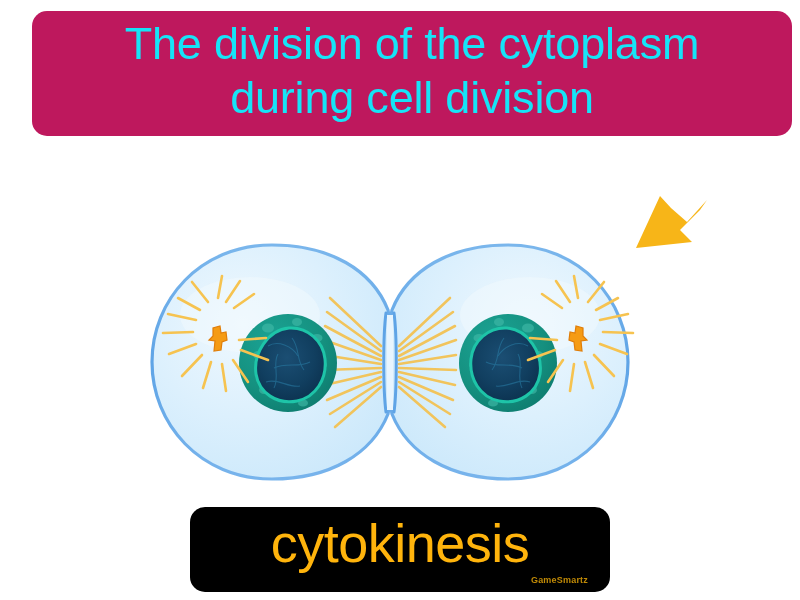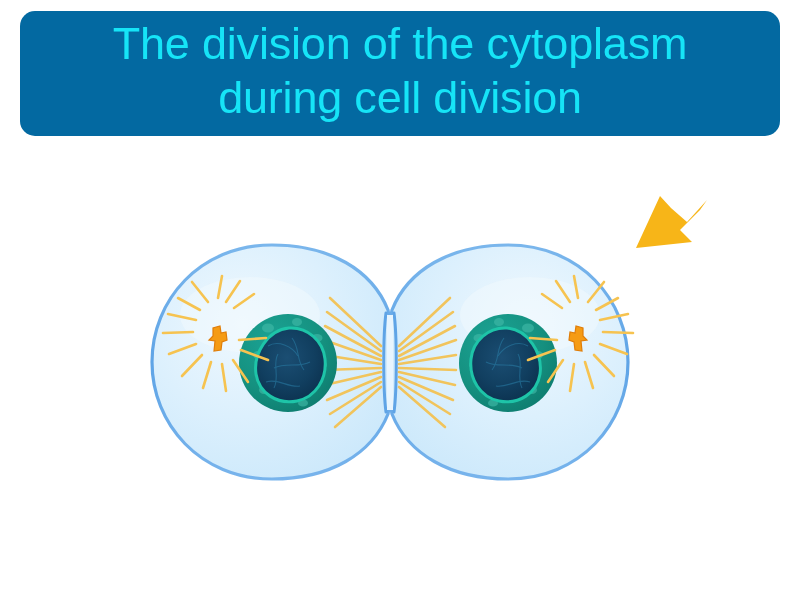--- a/index.html
+++ b/index.html
@@ -18,25 +18,25 @@
 
   #card {
     position: absolute;
     inset: 0;
     background: #ffffff;
   }
 
   
   #title-banner {
     position: absolute;
-    left: 20px;
+    left: 32px;
     top: 11px;
     width: 760px;
     height: 125px;
-    background: #0369a1;
+    background: #be185d;
     border-radius: 15px;
     display: flex;
     align-items: center;
     justify-content: center;
     box-sizing: border-box;
     padding: 2px 14px 8px 14px;
   }
   #title-text {
     color: #16e4f7;
     font-family: "Liberation Sans", sans-serif;
@@ -285,14 +285,18 @@
                  L 671 58
                  L 660 46
                  L 636 98
                  L 692 92
                  L 680 80
                  L 700 60 Z" fill="#f7b518"></path>
       </g>
     </svg>
   </div>
 
+  <div id="answer-banner">
+    <div id="answer-text">cytokinesis</div>
+    <div id="watermark">GameSmartz</div>
+  </div>
 
 </div>
 
 </body></html>

